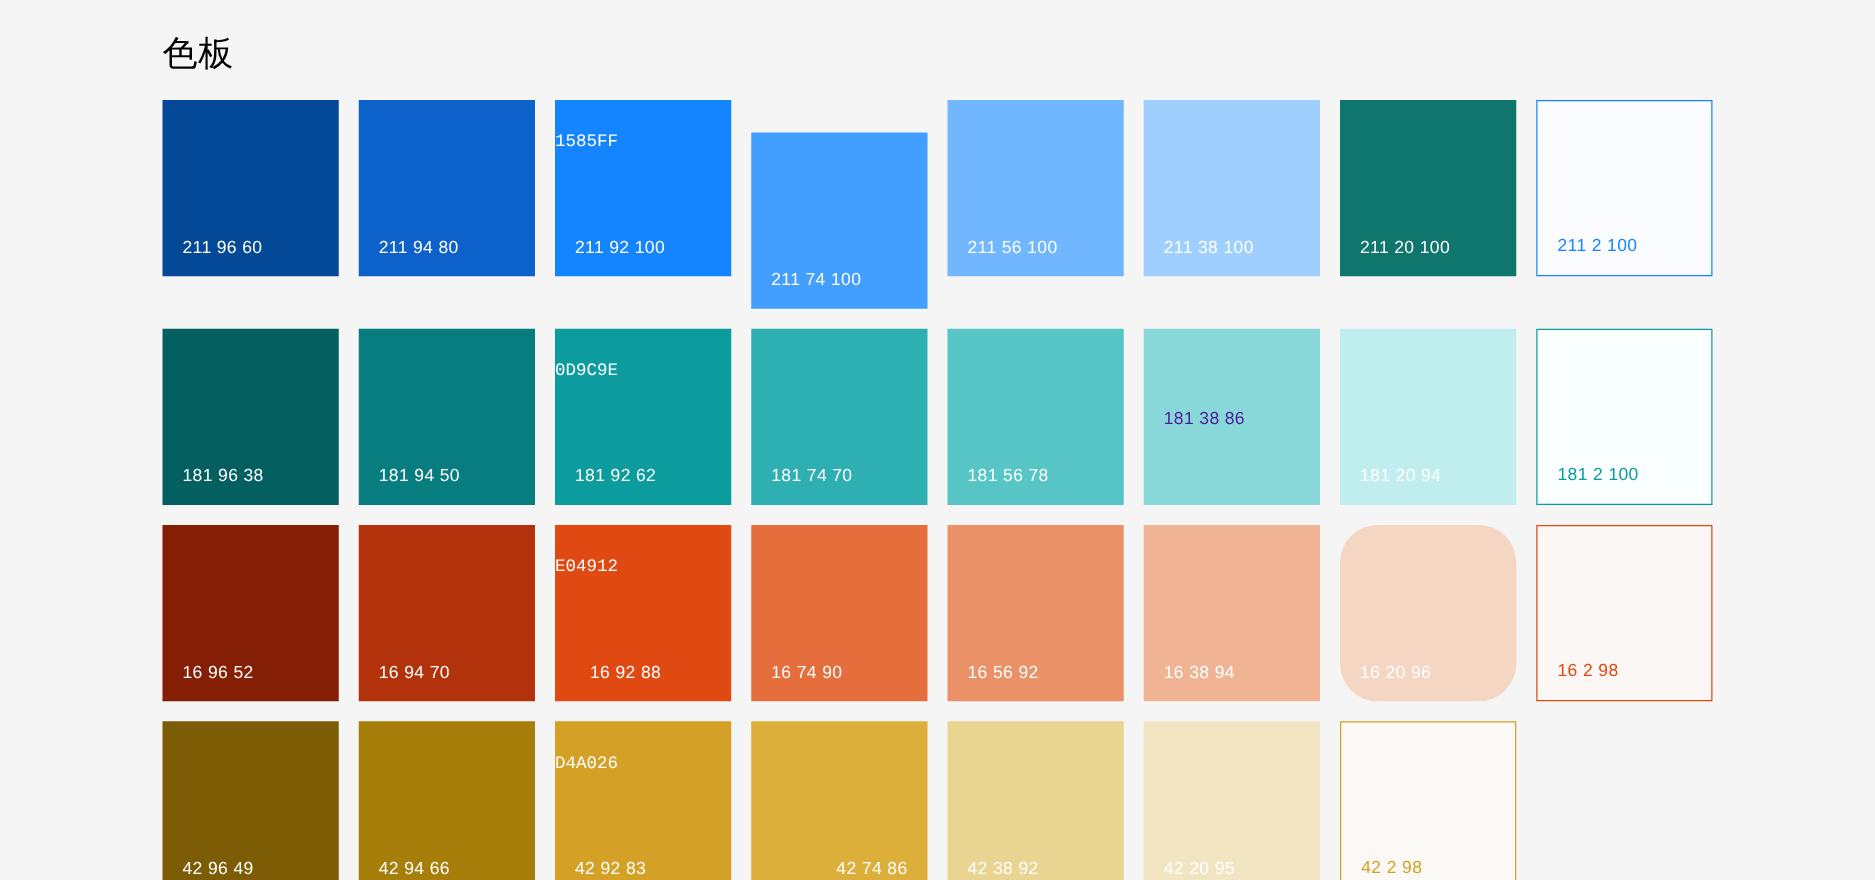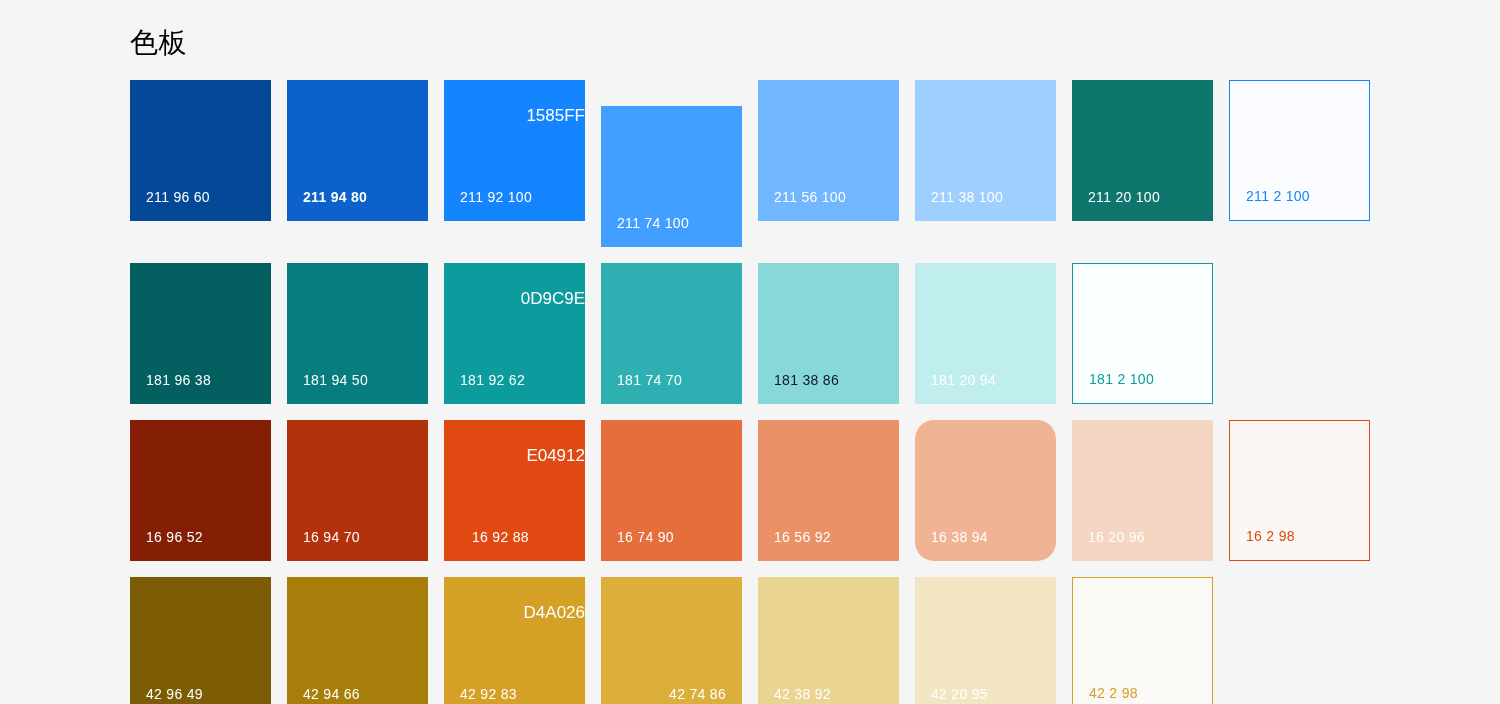--- a/index.html
+++ b/index.html
@@ -41,39 +41,40 @@
     color: #fff;
   }
   .swatch.bordered {
     border: 1px solid;
   }
   .swatch .hex {
     position: absolute;
     top: 26px;
     left: 0;
     right: 0;
-    text-align: right;
-    font-size: 17px;
+    text-align: left;
+    font-size: 14px;
+    font-family: Liberation Mono, monospace;
   }
   .swatch .hsb {
     font-size: 14px;
     letter-spacing: 0.3px;
   }
 </style>
 </head>
 <body>
 
 <div class="container">
   <h2 class="title">色板</h2>
   <div class="palette-grid" id="palette-grid">
       <div class="palette-row">
         <div class="swatch" style="background: rgb(4, 73, 151); color: rgb(255, 255, 255);">
           <div class="hsb">211 96 60</div>
         </div>
-        <div class="swatch" style="background: rgb(12, 97, 202); color: rgb(255, 255, 255); font-weight: bold;">
+        <div class="swatch" style="background: rgb(12, 97, 202); color: rgb(255, 255, 255);">
           <div class="hsb">211 94 80</div>
         </div>
         <div class="swatch" style="background: rgb(21, 133, 255); color: rgb(255, 255, 255);">
           <div class="hex">1585FF</div>
           <div class="hsb">211 92 100</div>
         </div>
         <div class="swatch" style="background: rgb(66, 159, 255); color: rgb(255, 255, 255); margin-top: 26px;">
           <div class="hsb">211 74 100</div>
         </div>
         <div class="swatch" style="background: rgb(112, 183, 255); color: rgb(255, 255, 255);">
@@ -96,21 +97,24 @@
         <div class="swatch" style="background: rgb(8, 125, 127); color: rgb(255, 255, 255);">
           <div class="hsb">181 94 50</div>
         </div>
         <div class="swatch" style="background: rgb(13, 156, 158); color: rgb(255, 255, 255);">
           <div class="hex">0D9C9E</div>
           <div class="hsb">181 92 62</div>
         </div>
         <div class="swatch" style="background: rgb(46, 176, 178); color: rgb(255, 255, 255);">
           <div class="hsb">181 74 70</div>
         </div>
-        <div class="swatch" style="background: rgb(136, 216, 218); color: #0f172a;">
+        <div class="swatch" style="background: rgb(87, 196, 198); color: rgb(255, 255, 255);">
+          <div class="hsb">181 56 78</div>
+        </div>
+        <div class="swatch" style="background: rgb(136, 216, 218); color: #4c1d95; justify-content: center;">
           <div class="hsb">181 38 86</div>
         </div>
         <div class="swatch" style="background: rgb(192, 237, 238); color: rgb(255, 255, 255);">
           <div class="hsb">181 20 94</div>
         </div>
         <div class="swatch bordered" style="background: rgb(250, 255, 255); color: rgb(13, 156, 158); border-color: rgb(13, 156, 158);">
           <div class="hsb">181 2 100</div>
         </div>
       </div>
       <div class="palette-row">
@@ -123,24 +127,24 @@
         <div class="swatch" style="background: rgb(224, 73, 18); color: rgb(255, 255, 255); padding-left: 28px;">
           <div class="hex">E04912</div>
           <div class="hsb">16 92 88</div>
         </div>
         <div class="swatch" style="background: rgb(229, 110, 60); color: rgb(255, 255, 255);">
           <div class="hsb">16 74 90</div>
         </div>
         <div class="swatch" style="background: rgb(235, 145, 103); color: rgb(255, 255, 255);">
           <div class="hsb">16 56 92</div>
         </div>
-        <div class="swatch" style="background: rgb(240, 180, 148); color: rgb(255, 255, 255); border-radius: 19px;">
+        <div class="swatch" style="background: rgb(240, 180, 148); color: rgb(255, 255, 255);">
           <div class="hsb">16 38 94</div>
         </div>
-        <div class="swatch" style="background: rgb(245, 214, 195); color: rgb(255, 255, 255);">
+        <div class="swatch" style="background: rgb(245, 214, 195); color: rgb(255, 255, 255); border-radius: 30px;">
           <div class="hsb">16 20 96</div>
         </div>
         <div class="swatch bordered" style="background: rgb(250, 247, 245); color: rgb(224, 73, 18); border-color: rgb(224, 73, 18);">
           <div class="hsb">16 2 98</div>
         </div>
       </div>
       <div class="palette-row">
         <div class="swatch" style="background: rgb(124, 92, 5); color: rgb(255, 255, 255);">
           <div class="hsb">42 96 49</div>
         </div>

